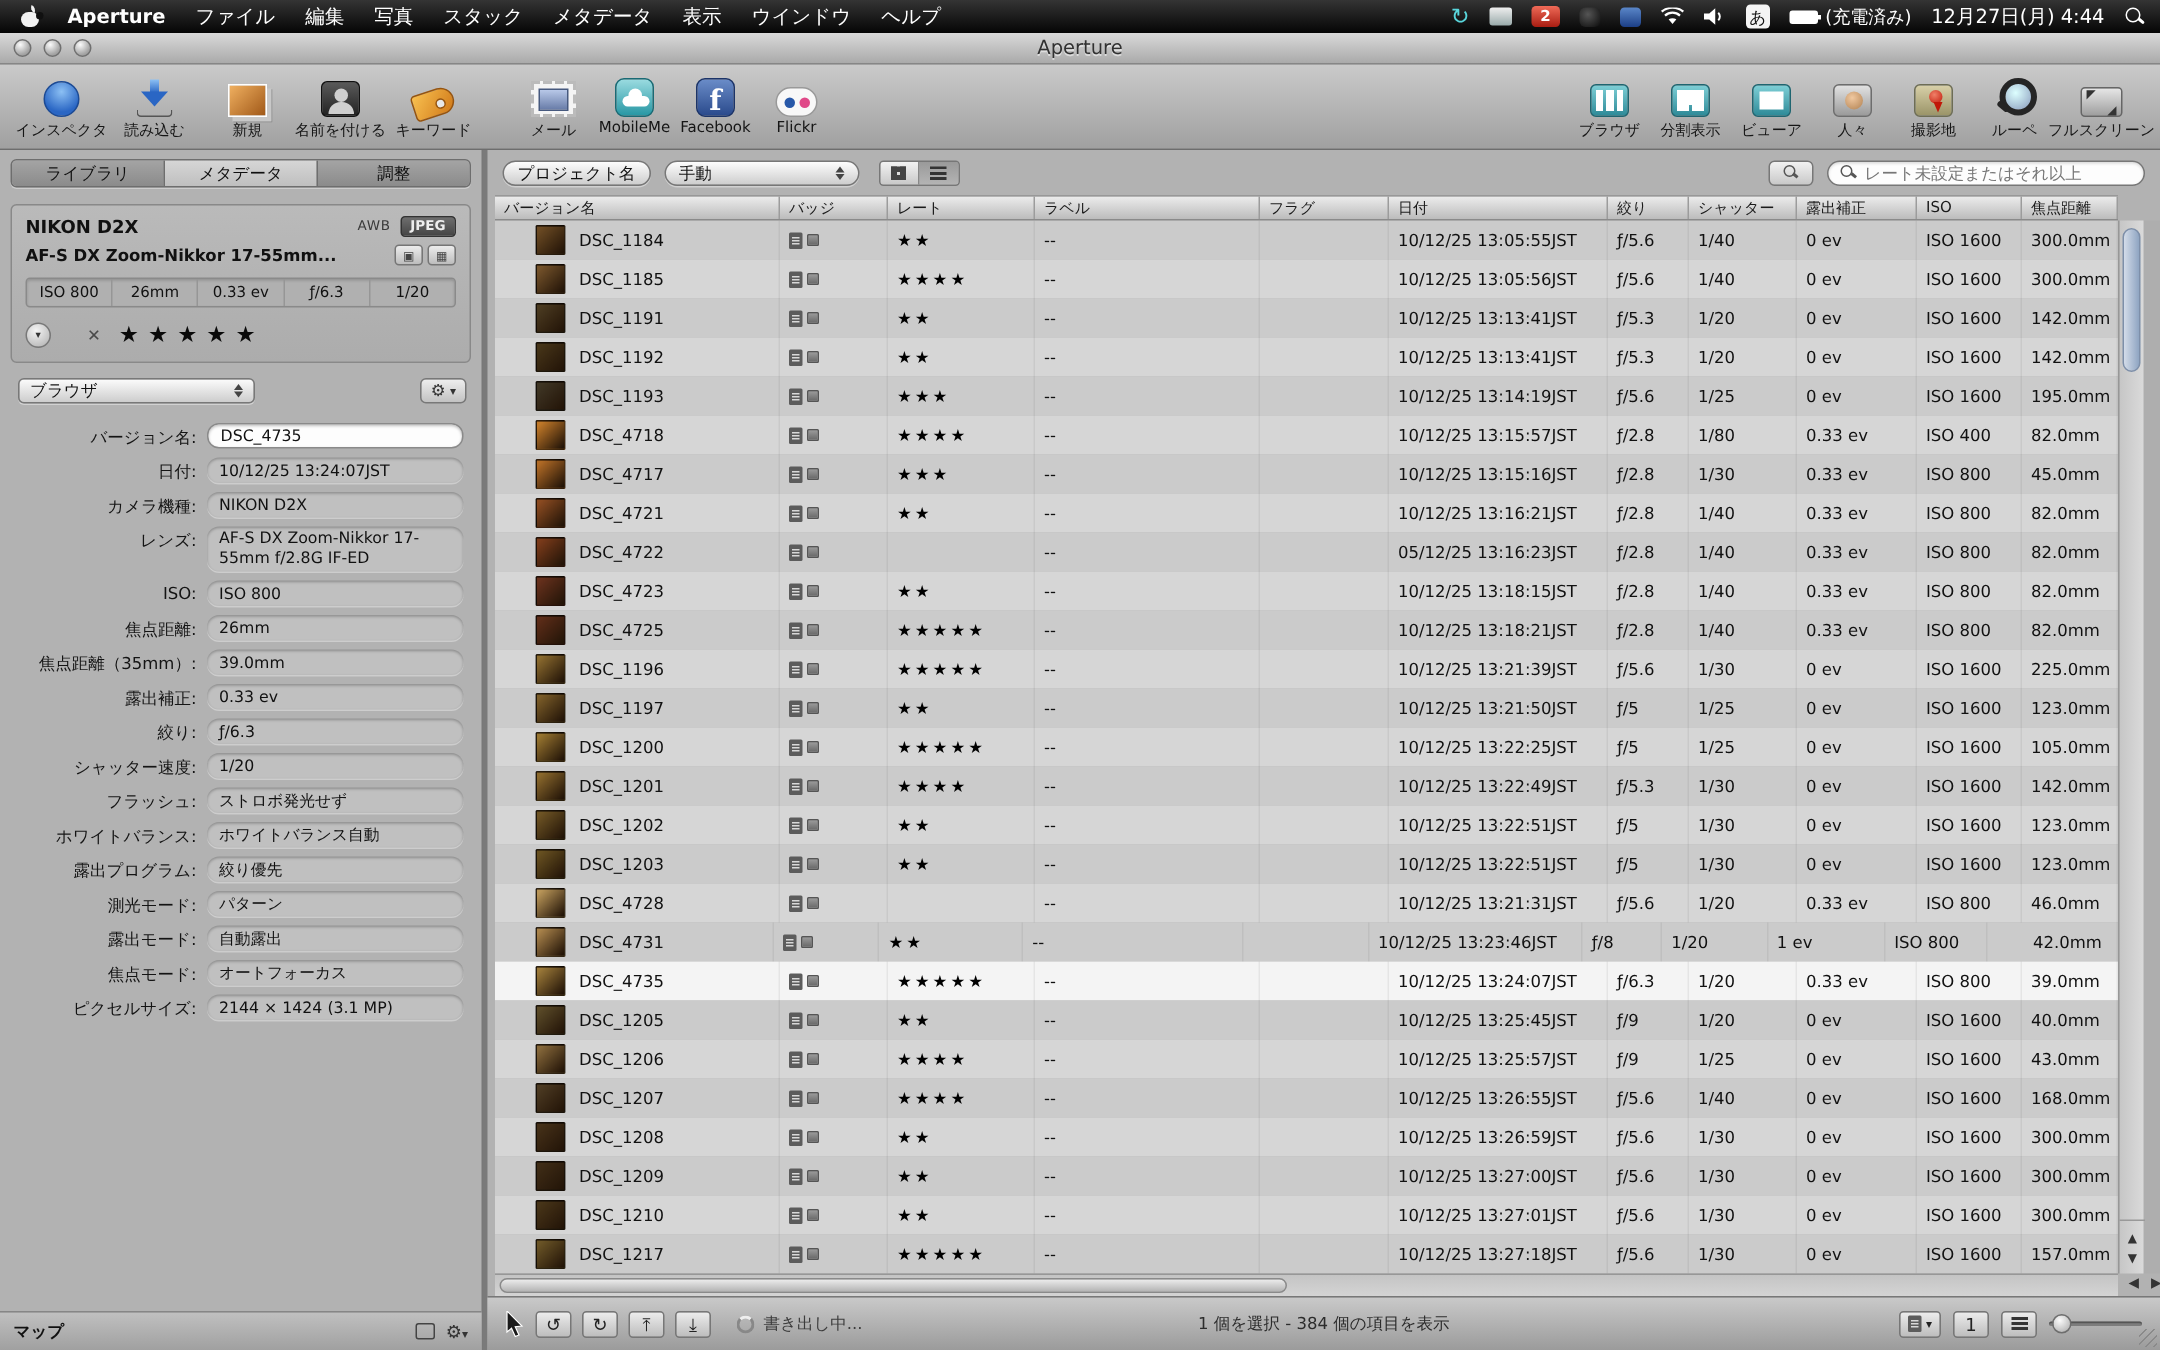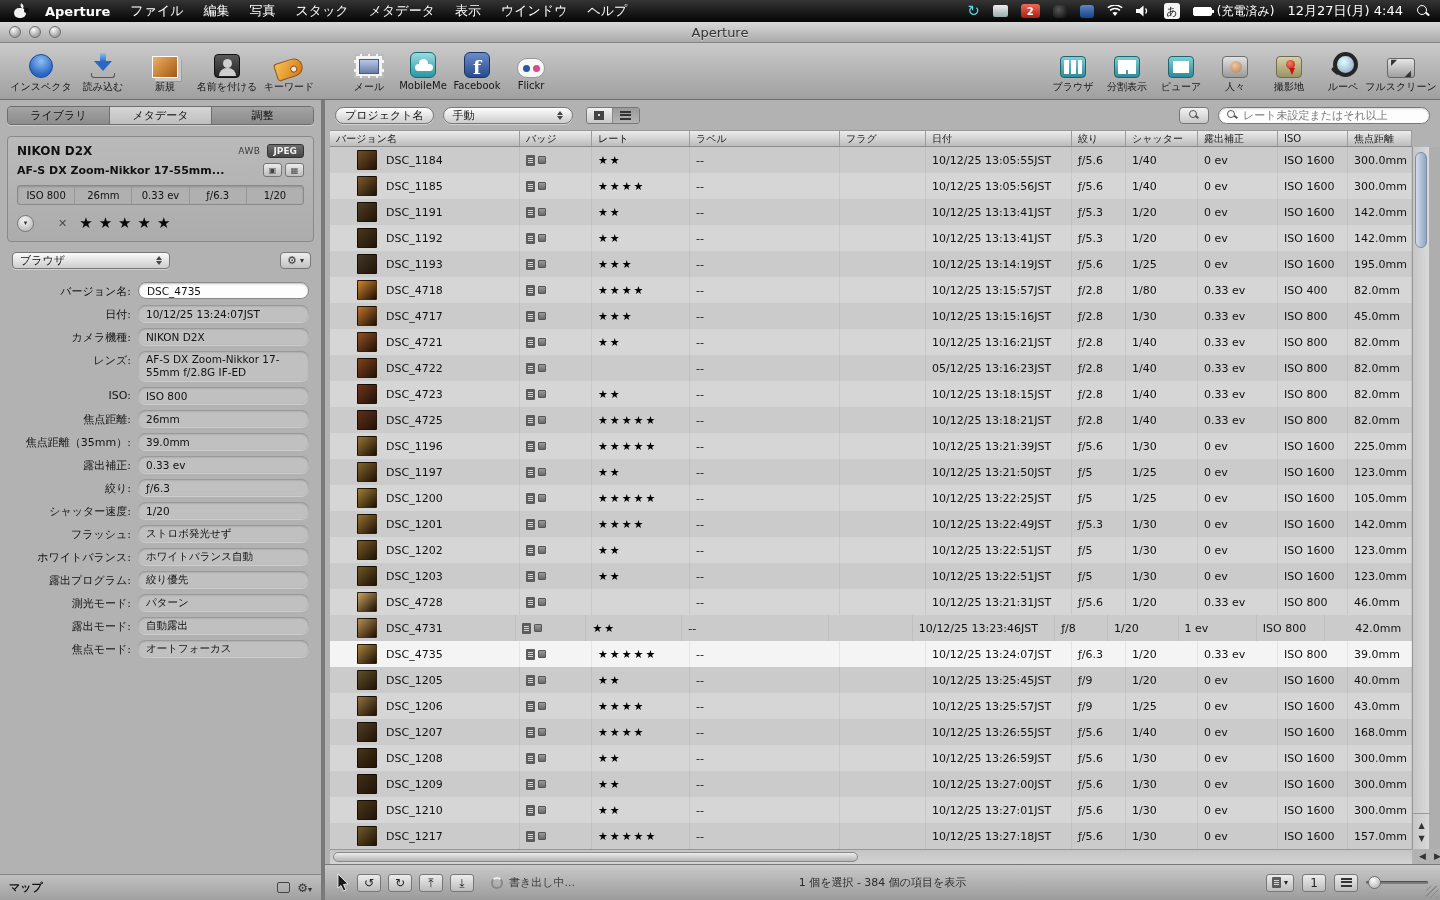--- a/index.html
+++ b/index.html
@@ -461,20 +461,24 @@
               <div class="fvalue">パターン</div>
             </div>
             <div class="frow">
               <div class="flabel">露出モード:</div>
               <div class="fvalue">自動露出</div>
             </div>
             <div class="frow">
               <div class="flabel">焦点モード:</div>
               <div class="fvalue">オートフォーカス</div>
             </div>
+            <div class="frow">
+              <div class="flabel">ピクセルサイズ:</div>
+              <div class="fvalue">2144 × 1424 (3.1 MP)</div>
+            </div>
           </div>
 
         <div class="map-bar">
           <span>マップ</span>
           <span class="map-icons">
             <span class="map-box-ic"></span>
             <span class="map-gear">⚙<span style="font-size:8px;">▾</span></span>
           </span>
         </div>
       </div>

